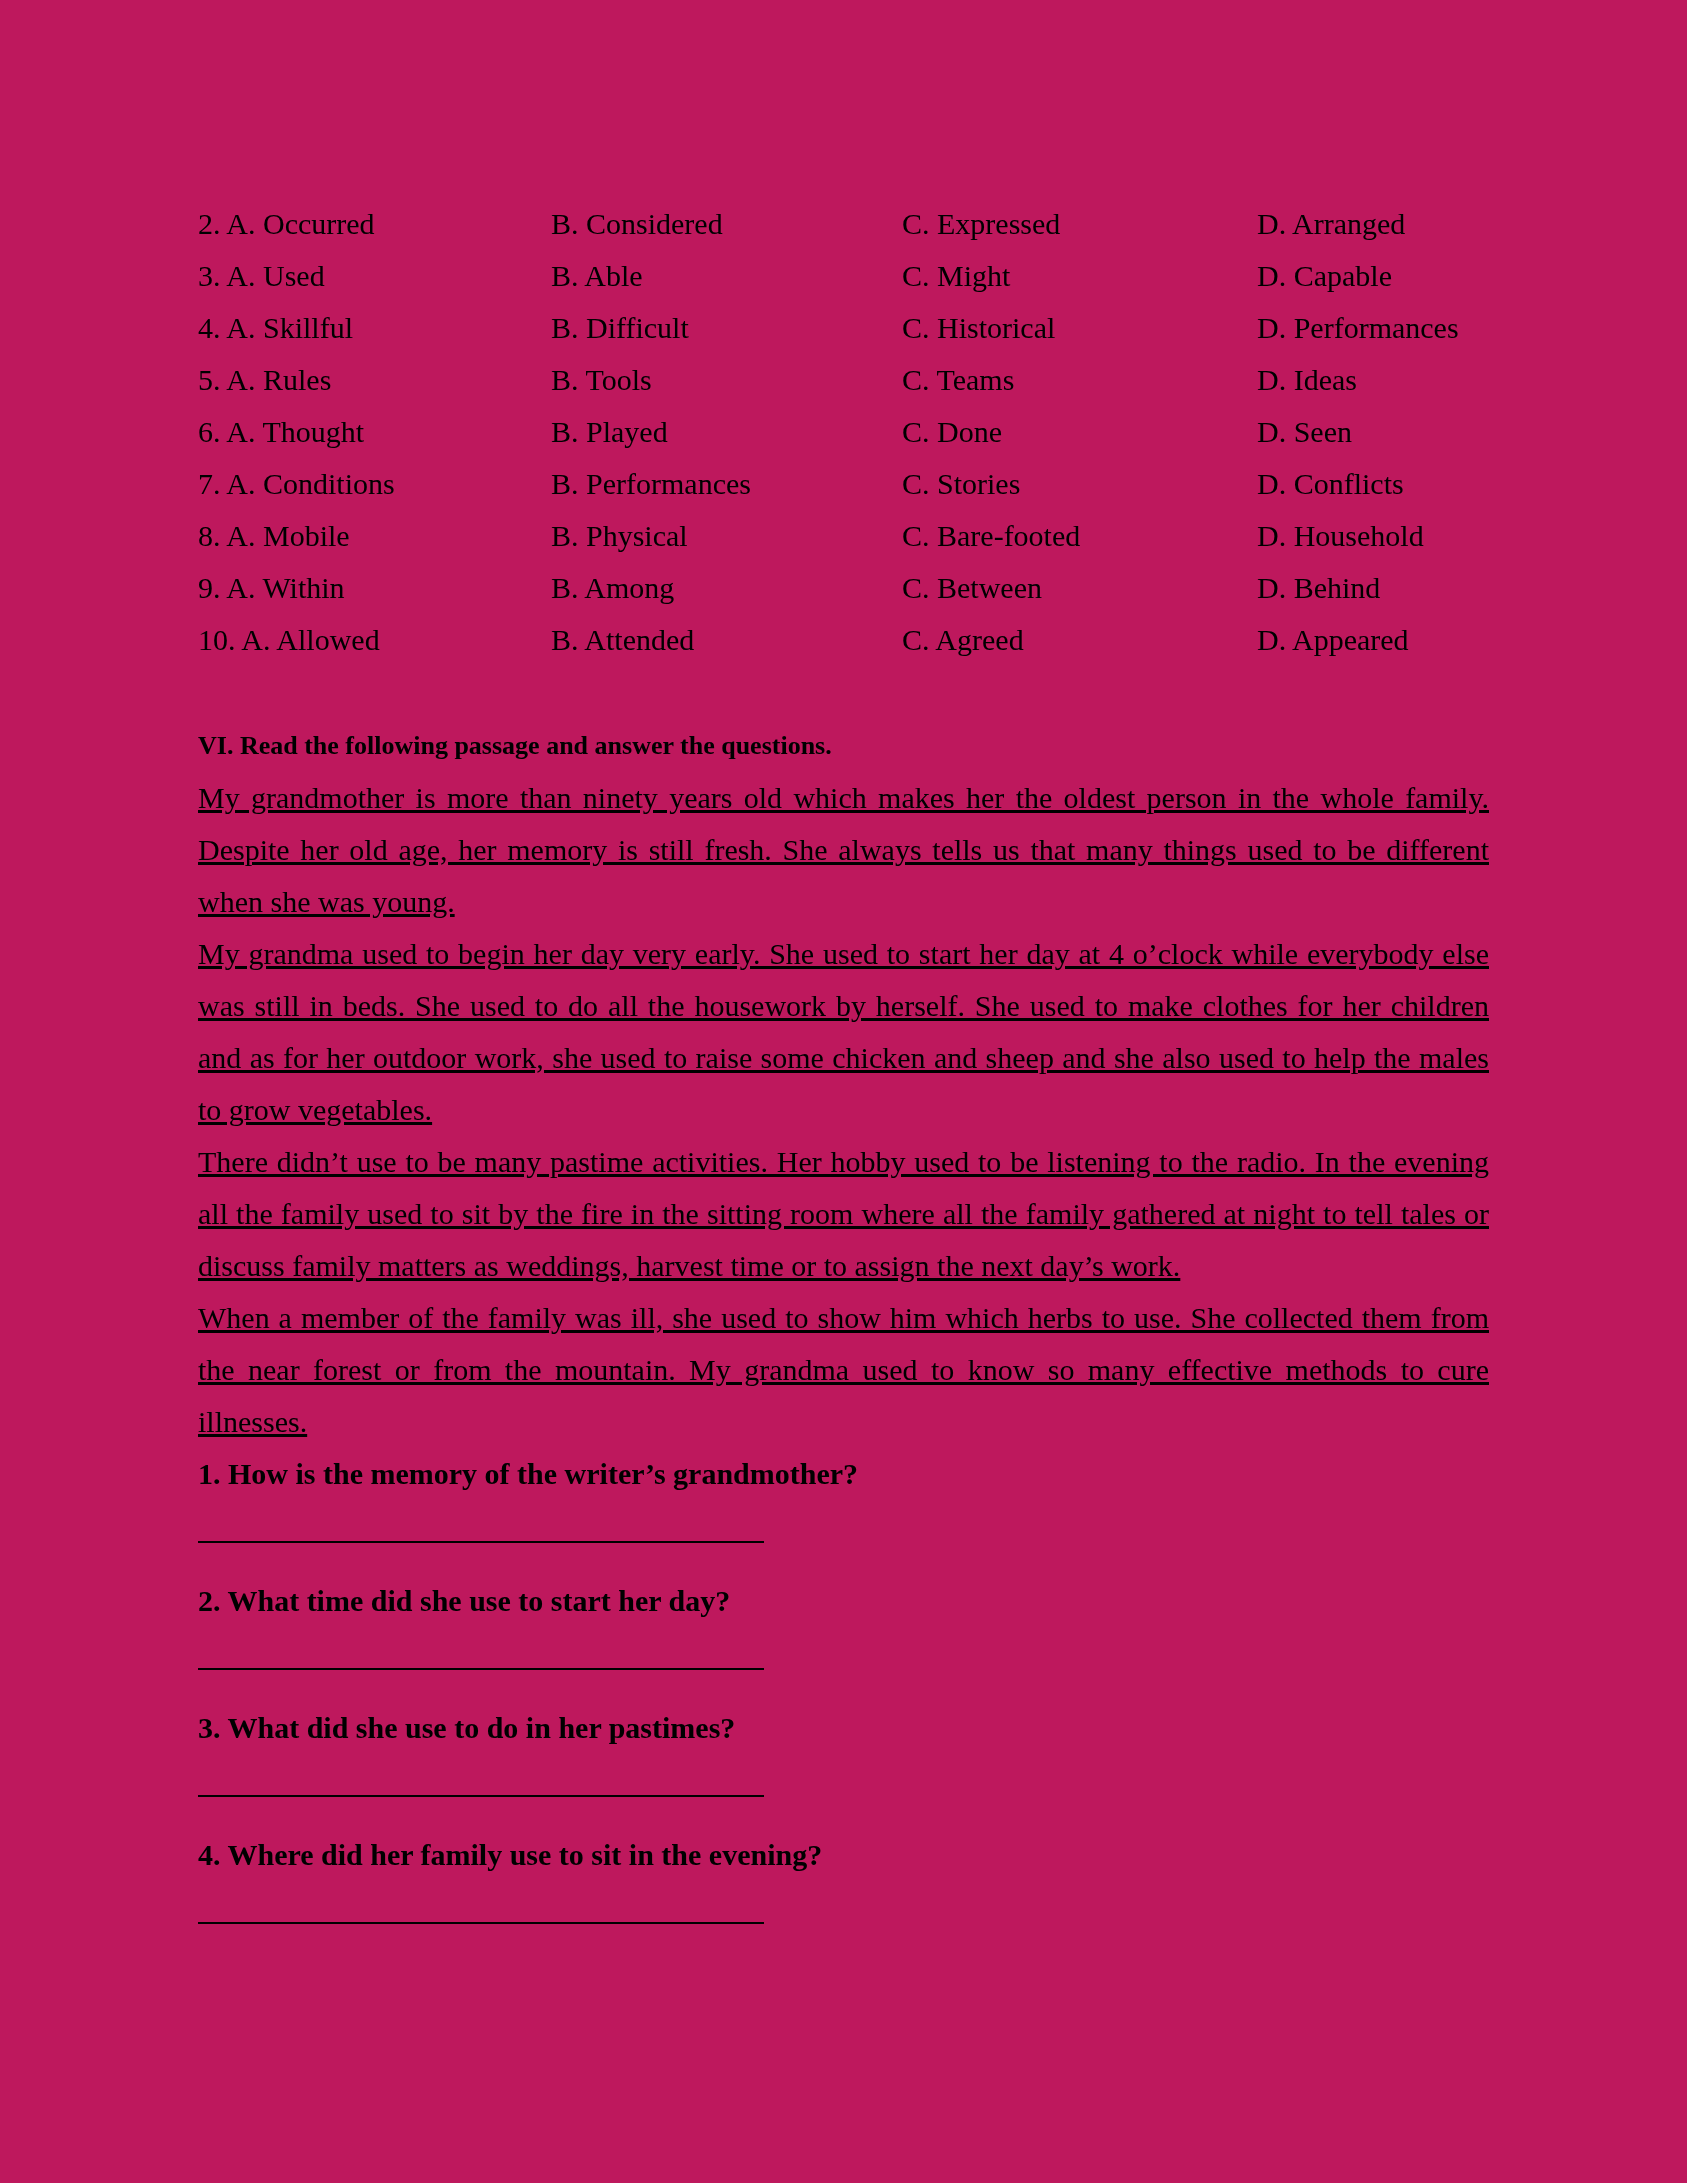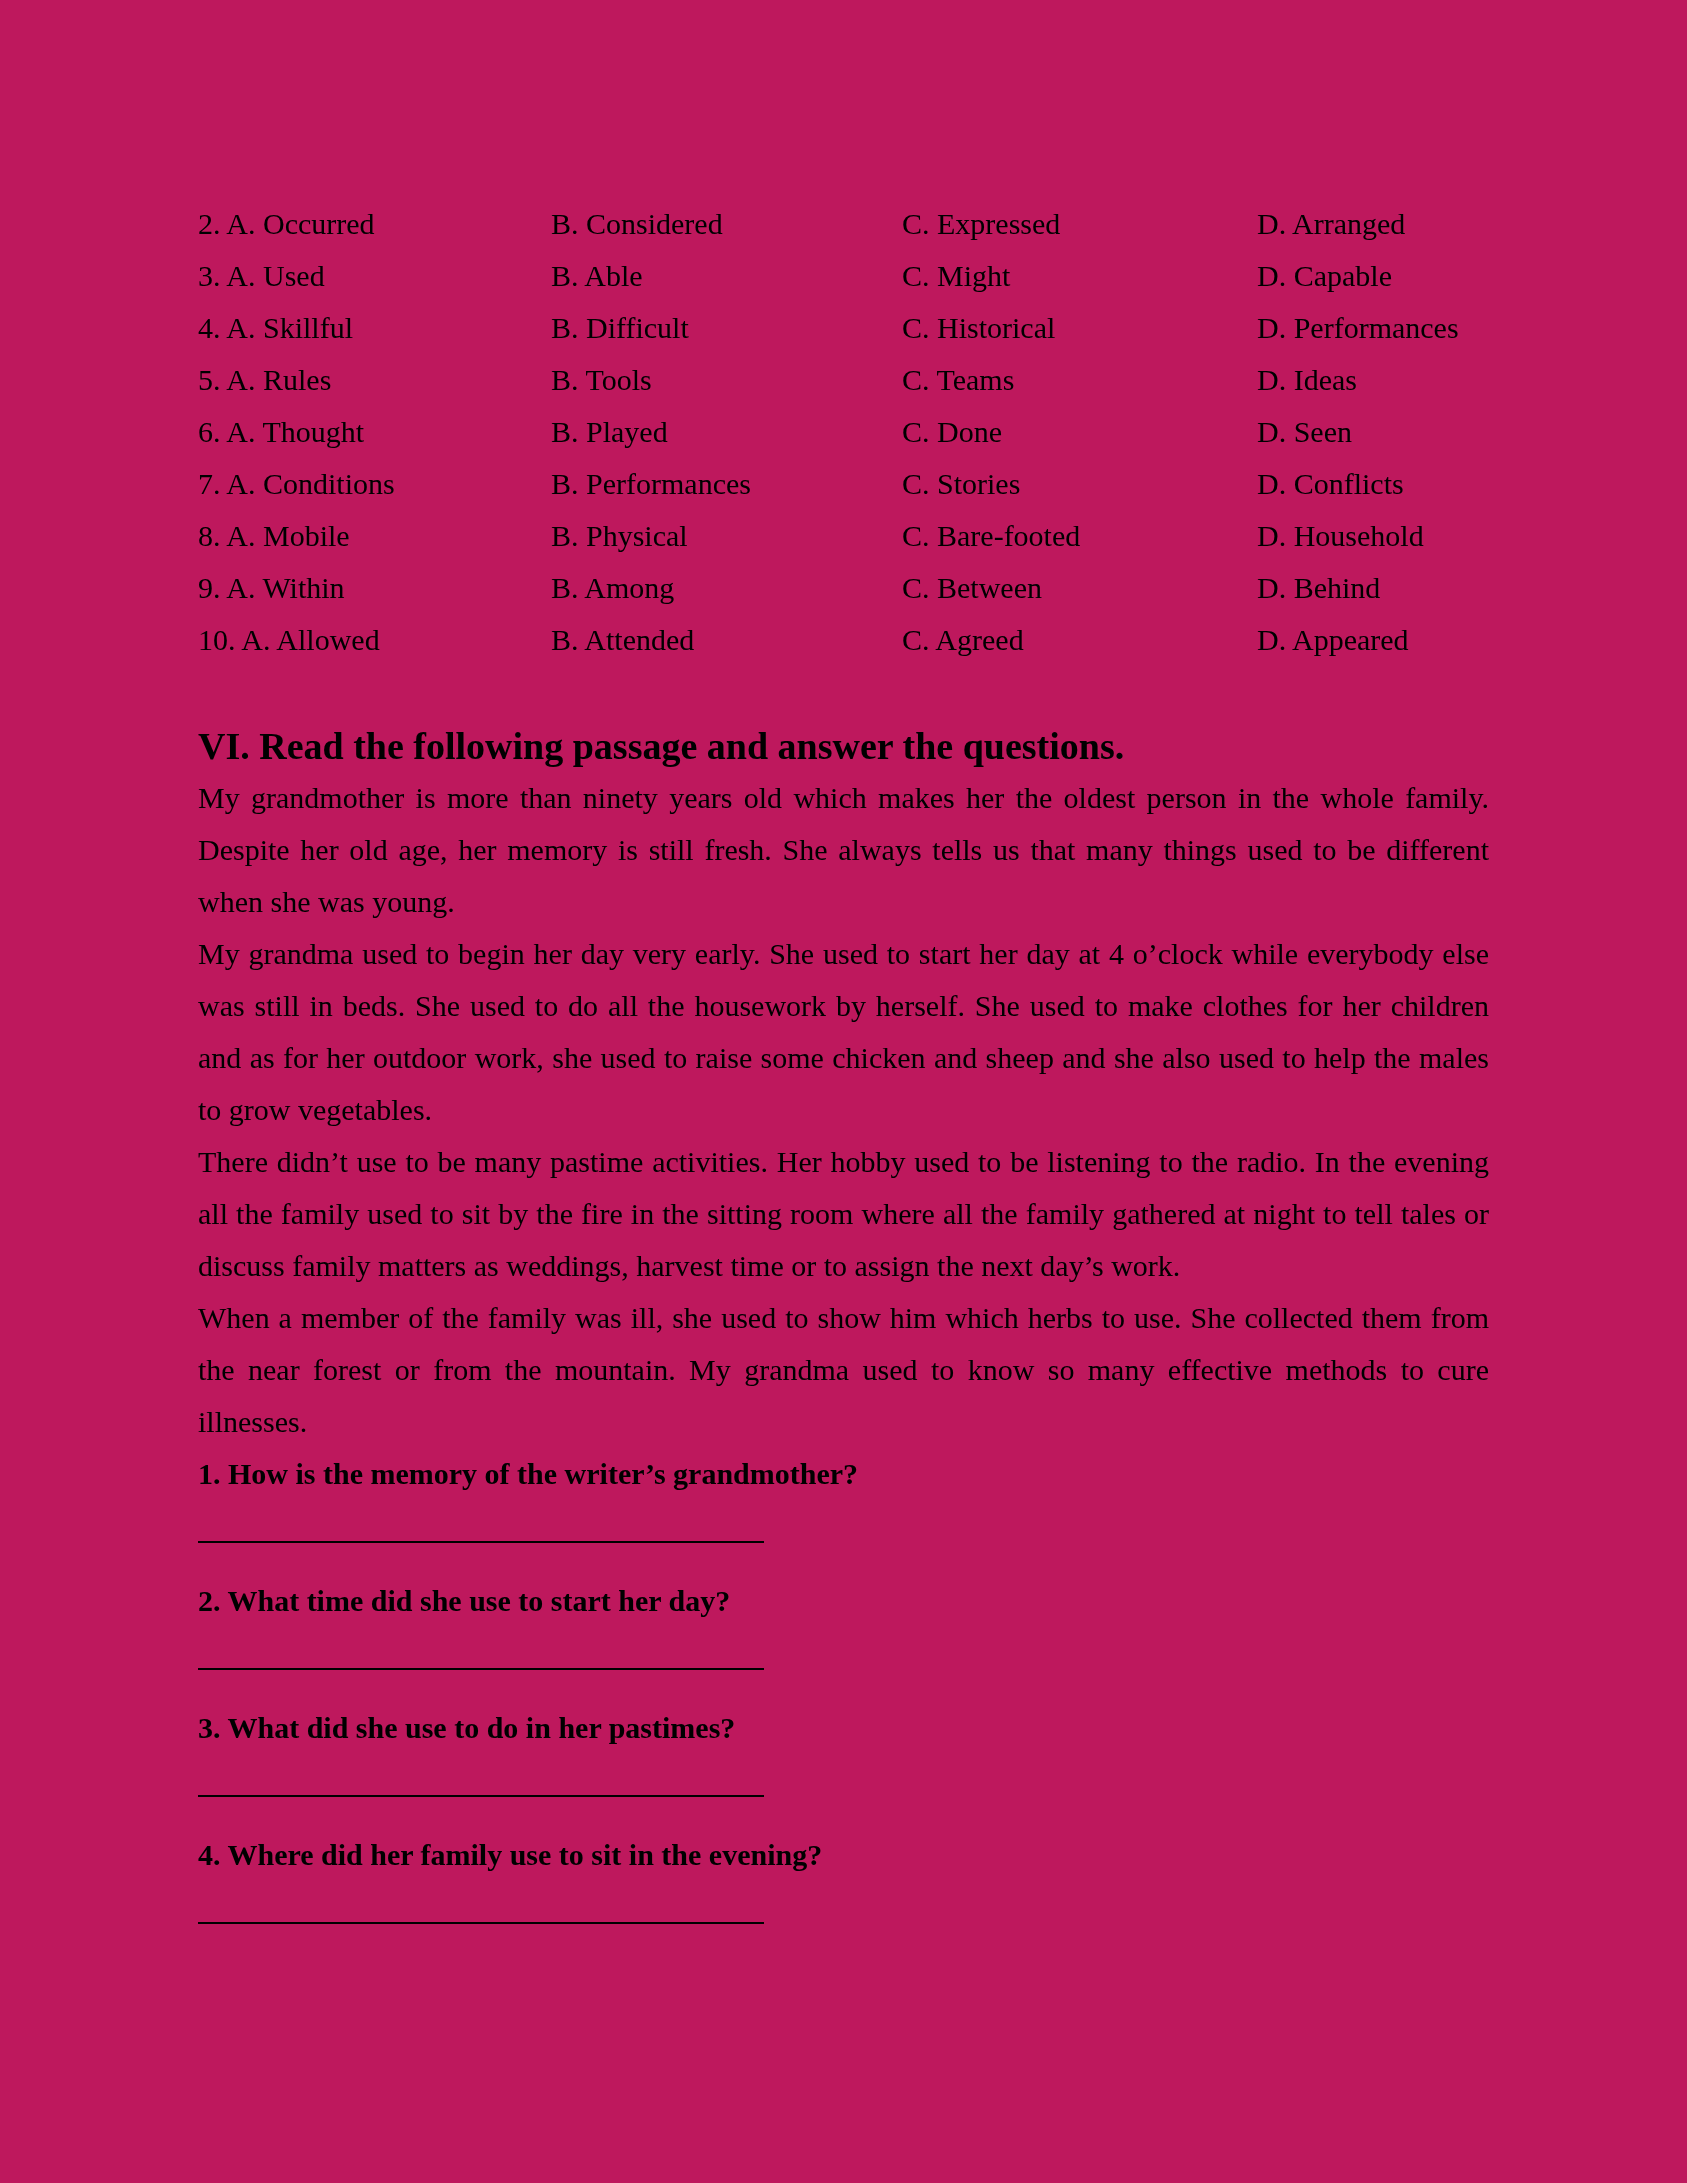--- a/index.html
+++ b/index.html
@@ -22,29 +22,30 @@
   .mc-grid {
     display: grid;
     grid-template-columns: 353px 351px 355px 1fr;
     width: 100%;
   }
   .mc-cell {
     line-height: 52px;
     white-space: nowrap;
   }
   .heading {
-    font-size: 38px;
+    font-size: 26px;
     font-weight: bold;
     margin: 54px 0 0 0;
     line-height: 52px;
   }
   .para {
     line-height: 52px;
     text-align: justify;
     margin: 0;
+    text-decoration: underline;
   }
   .question {
     line-height: 52px;
     margin: 0;
     font-weight: bold;
   }
   .blank {
     width: 566px;
     height: 41px;
     border-bottom: 2.6px solid #000000;

